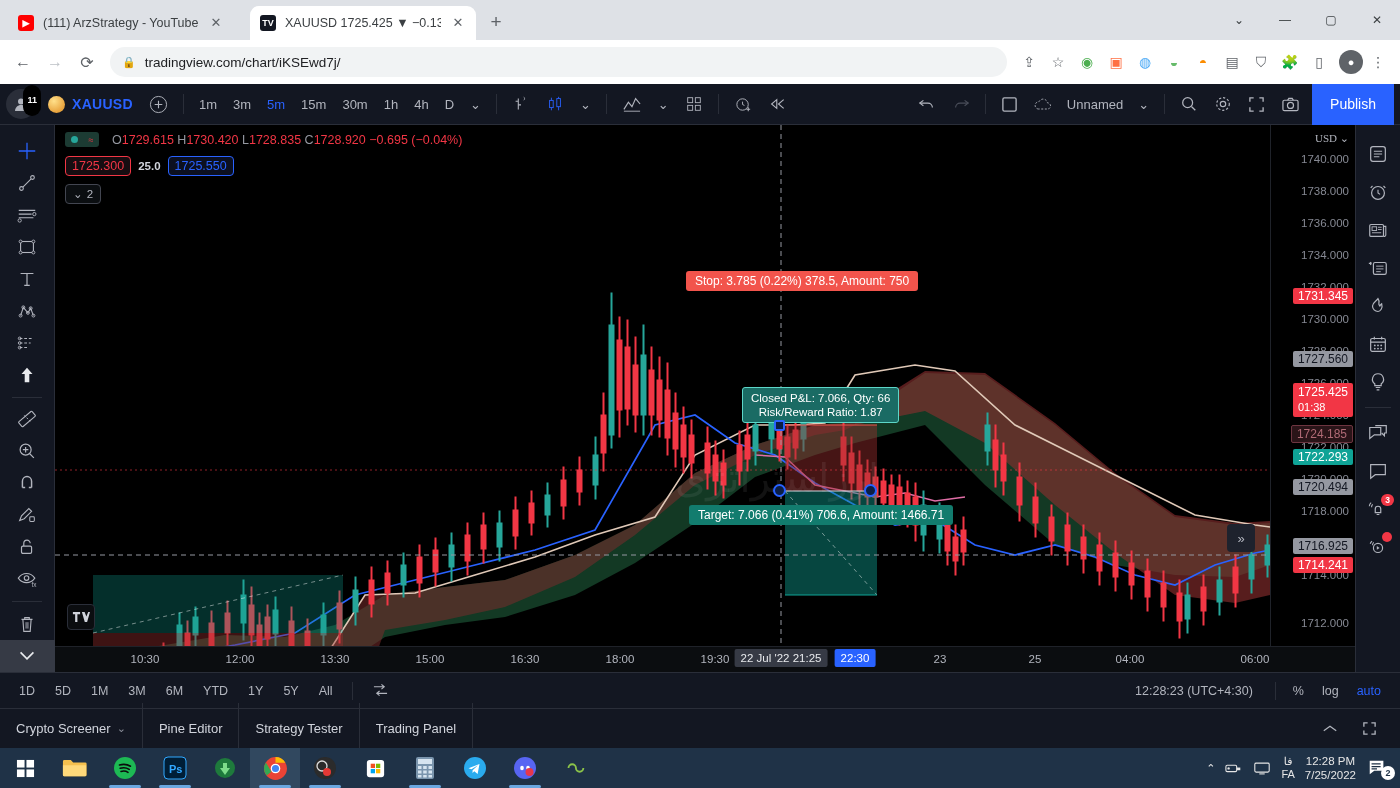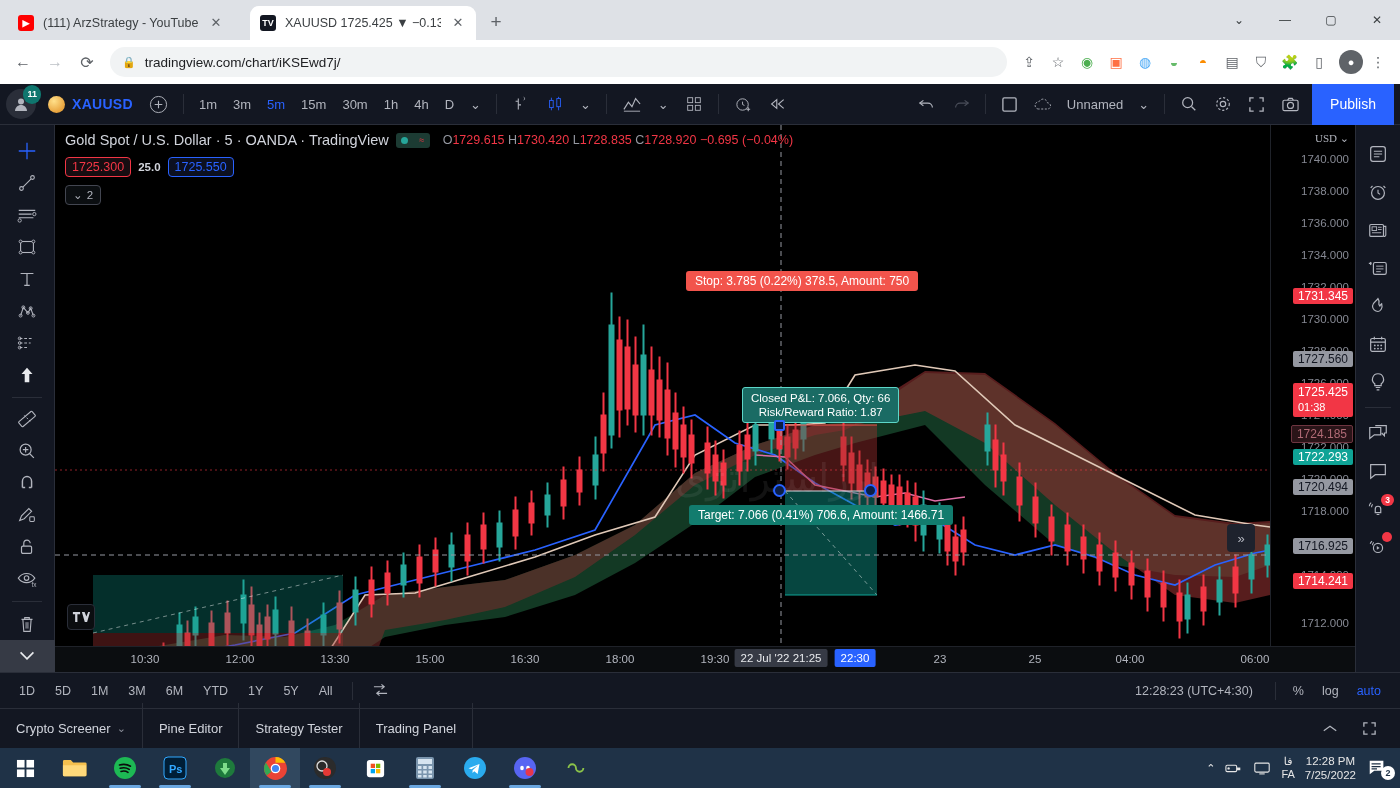--- a/index.html
+++ b/index.html
@@ -40,22 +40,22 @@
   .tvapp { position:absolute; left:0; top:84px; width:1400px; height:664px; background:#131722; display:flex; flex-direction:column;}
   .tv-top { height:41px; background:#131722; border-bottom:1px solid #2a2e39; display:flex;
             align-items:center; padding:0 6px; gap:0; position:relative;}
   .tv-top .sep { width:1px; height:20px; background:#2a2e39; margin:0 7px; }
   .btn { height:30px; display:flex; align-items:center; justify-content:flex-start; padding:0 8px;
          color:#b2b5be; font-size:13px; border-radius:4px; cursor:pointer; white-space:nowrap;}
   .btn.accent { color:#2962ff; }
   .sym { color:#2962ff; font-weight:bold; font-size:14px; letter-spacing:.3px;}
   .avatar11 { position:relative; width:30px; height:30px; border-radius:50%; background:#2a2e39;
               display:flex; align-items:center; justify-content:center; margin-right:4px; }
-  .badge { position:absolute; top:-4px; right:-5px; background:#0f766e; color:#fff; font-size:9px;
-           border-radius:9px; padding:4px 4px; font-weight:bold; line-height:11px;}
+  .badge { position:absolute; top:-4px; right:-5px; background:#000000; color:#fff; font-size:9px;
+           border-radius:9px; padding:10px 4px; font-weight:bold; line-height:11px;}
   .gold-dot { width:17px; height:17px; border-radius:50%;
               background:radial-gradient(circle at 35% 30%, #ffe08a, #e8a33d 70%); }
   .publish { background:#2962ff; color:#fff; height:41px; display:flex; align-items:center;
              padding:0 18px; font-size:14px; font-weight:500; cursor:pointer; margin-left:4px;}
 
   .tv-body { flex:1; display:flex; min-height:0; }
   .leftbar { width:55px; background:#131722; border-right:1px solid #2a2e39; display:flex;
              flex-direction:column; align-items:center; padding-top:10px; gap:0; }
   .lbicon { width:40px; height:36px; display:flex; align-items:center; justify-content:center;
             color:#b2b5be; cursor:pointer; border-radius:4px; }
@@ -682,21 +682,20 @@
 
             <path d="M0 345 H1215" stroke="#f23645" stroke-width="1" stroke-dasharray="2 3" opacity="0.6"></path>
 
             <path d="M0 430 H1215" stroke="#9598a1" stroke-width="1" stroke-dasharray="5 4"></path>
             <path d="M726 0 V620" stroke="#9598a1" stroke-width="1" stroke-dasharray="5 4"></path>
           </g>
         </svg>
 
         <div class="legend">
           <div class="leg-row1">
-            <span class="leg-title">Gold Spot / U.S. Dollar · 5 · OANDA · TradingView</span>
             <span class="leg-pill">
                 <i></i>
                 <span>≈</span>
               </span>
             <span class="ohlc">
               <b>O</b><span class="v">1729.615</span>
               <b>H</b><span class="v">1730.420</span>
               <b>L</b><span class="v">1728.835</span>
               <b>C</b><span class="v">1728.920</span>
               <span class="v">−0.695 (−0.04%)</span>
@@ -758,21 +757,21 @@
           <div class="ps-tag" style="top:163px; background:#f23645; color:#fff;">1731.345</div>
           <div class="ps-tag" style="top:226px; background:#9598a1; color:#131722;">1727.560</div>
           <div class="ps-tag" style="top:258px; background:#f23645; color:#fff; line-height:15px; padding:2px 5px;">
             <div>1725.425</div>
             <div style="font-size:11px">01:38</div>
           </div>
           <div class="ps-tag" style="top:300px; background:#2a1418; color:#b06a75; border:1px solid #6d3540;">1724.185</div>
           <div class="ps-tag" style="top:324px; background:#0fa396; color:#fff;">1722.293</div>
           <div class="ps-tag" style="top:354px; background:#9598a1; color:#131722;">1720.494</div>
           <div class="ps-tag" style="top:413px; background:#9598a1; color:#131722;">1716.925</div>
-          <div class="ps-tag" style="top:448px; background:#f23645; color:#fff;">1714.241</div>
+          <div class="ps-tag" style="top:432px; background:#f23645; color:#fff;">1714.241</div>
         </div>
 
         <div class="timescale">
           <div class="ts-tick" style="left:90px">10:30</div>
           <div class="ts-tick" style="left:185px">12:00</div>
           <div class="ts-tick" style="left:280px">13:30</div>
           <div class="ts-tick" style="left:375px">15:00</div>
           <div class="ts-tick" style="left:470px">16:30</div>
           <div class="ts-tick" style="left:565px">18:00</div>
           <div class="ts-tick" style="left:660px">19:30</div>

